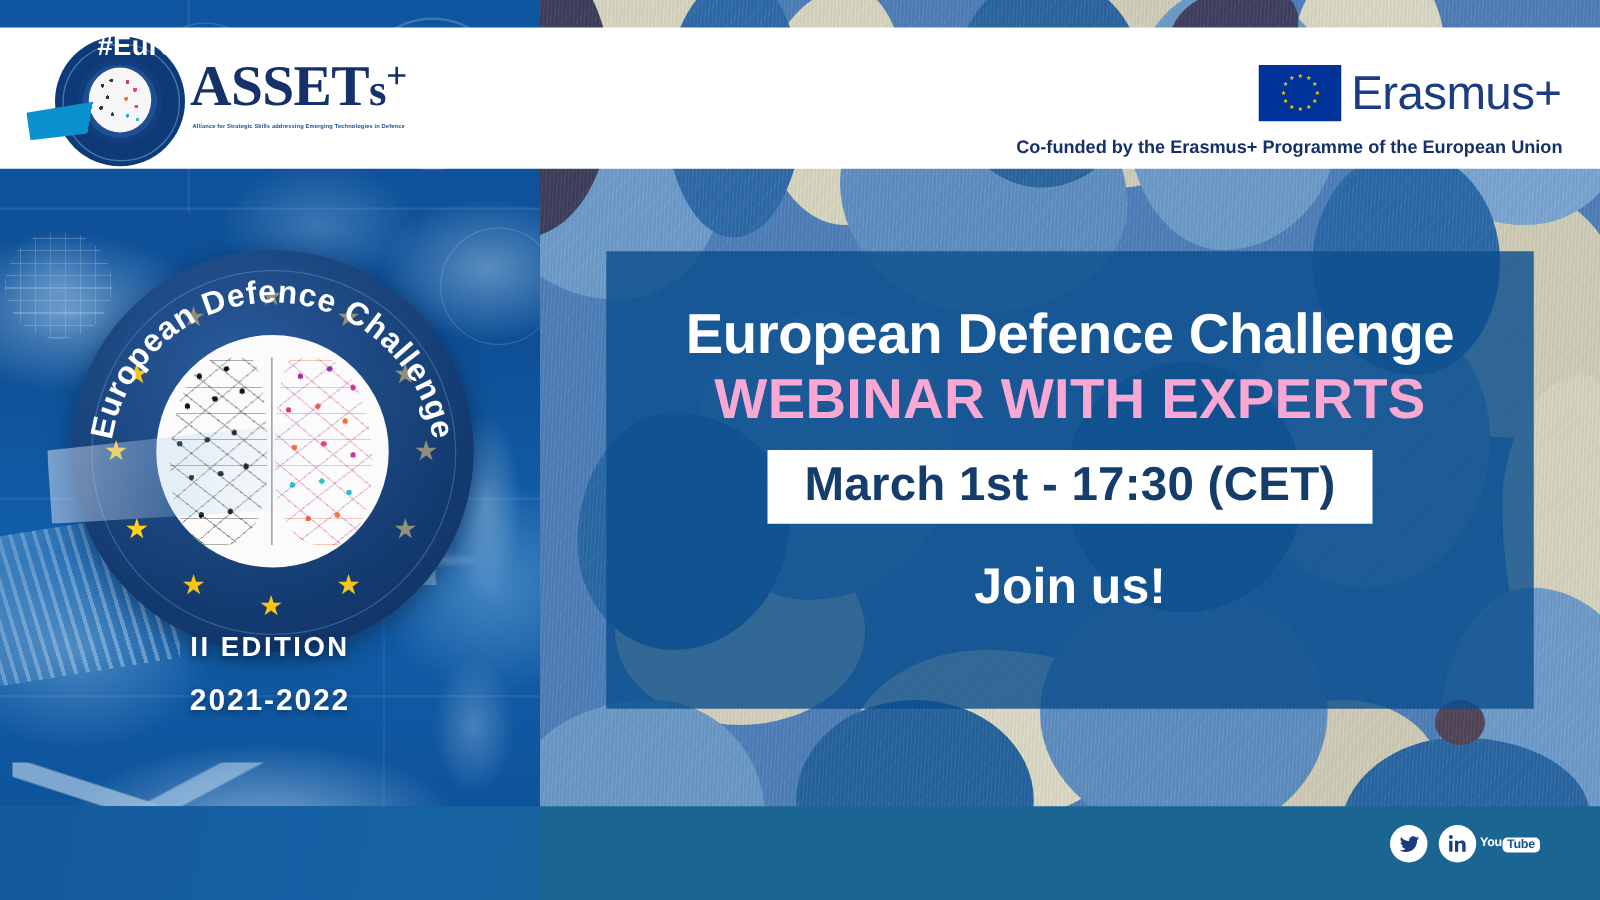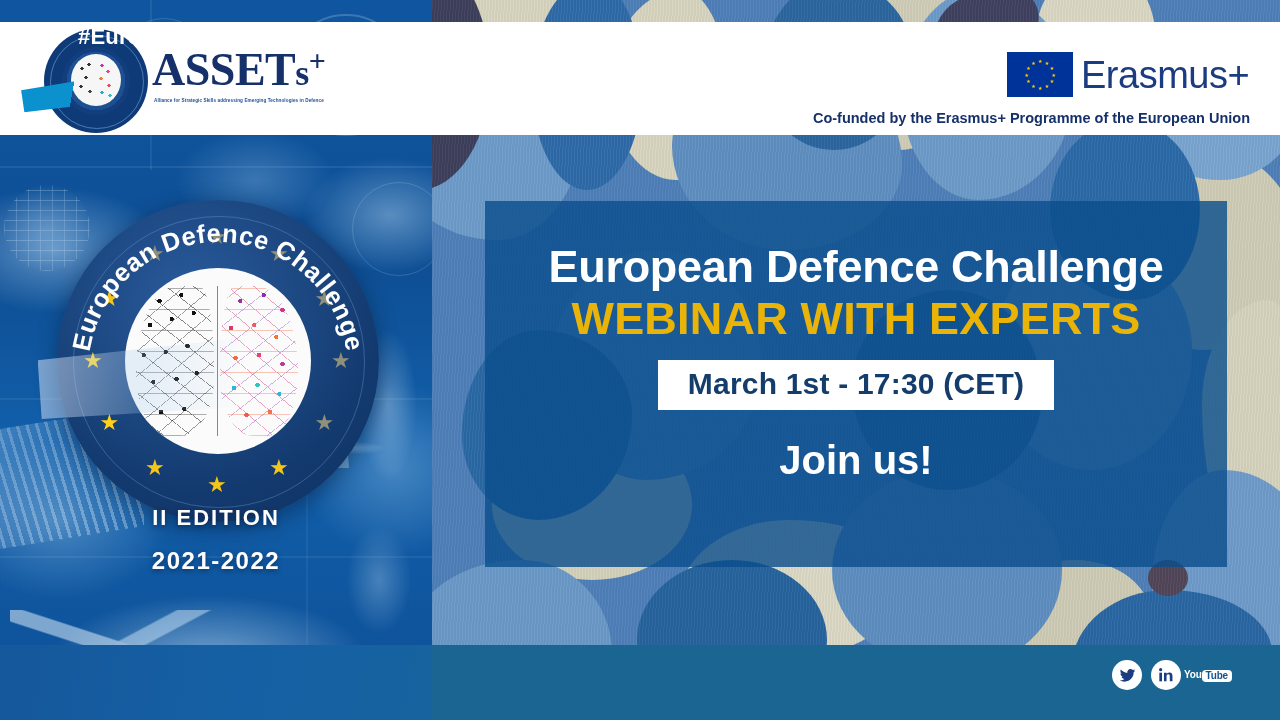--- a/index.html
+++ b/index.html
@@ -231,27 +231,27 @@
   .panel{
     position:absolute;left:485px;top:201px;width:742px;height:366px;
     background:rgba(10,78,140,.80);
   }
   .panel-inner{
     position:absolute;inset:0;
     display:flex;flex-direction:column;align-items:center;justify-content:flex-start;
     padding-top:42px;
   }
   .t1{font-size:45px;font-weight:700;color:#fff;line-height:1.08;letter-spacing:-.3px;}
-  .t2{font-size:45px;font-weight:700;color:#eab308;line-height:1.12;letter-spacing:.2px;margin-top:2px;}
+  .t2{font-size:45px;font-weight:700;color:#f9a8d4;line-height:1.12;letter-spacing:.2px;margin-top:2px;}
   .t3{font-size:29px;font-weight:700;color:#fff;margin-top:20px;}
   .datebox{
     margin-top:16px;background:#ffffff;
     padding:7px 30px 9px;
   }
-  .datebox span{font-size:30px;font-weight:700;color:#143d6b;letter-spacing:.2px;}
+  .datebox span{font-size:38px;font-weight:700;color:#143d6b;letter-spacing:.2px;}
   .t4{font-size:40px;font-weight:700;color:#fff;margin-top:28px;}
 
   
   .bottom-bar{
     position:absolute;left:0;top:645px;width:1280px;height:75px;
     background:#1a6592;
   }
   .bb-left{
     position:absolute;left:0;top:0;width:432px;height:75px;
     background:linear-gradient(100deg,#15589b,#1560a4 55%,#17639f);

